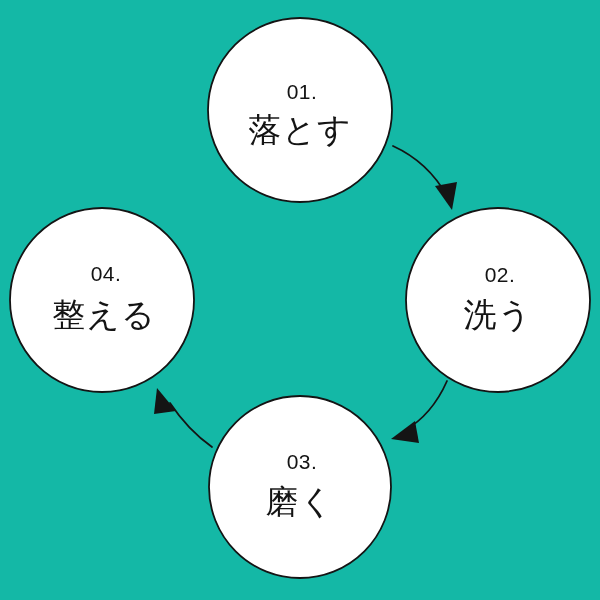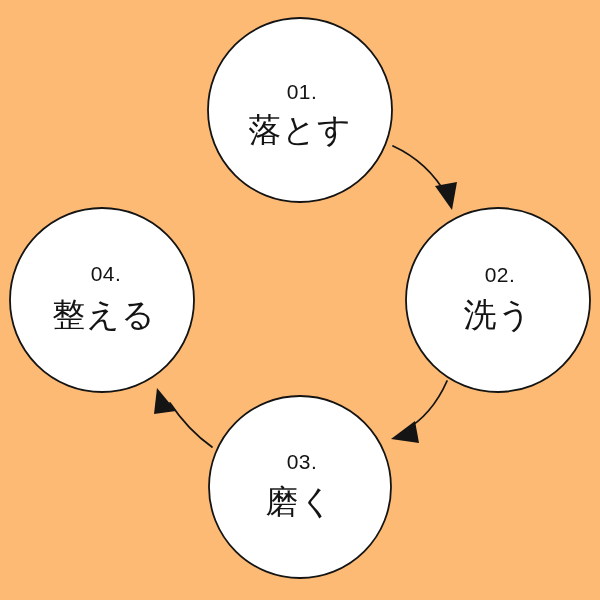--- a/index.html
+++ b/index.html
@@ -10,21 +10,21 @@
   body {
     width: 600px;
     height: 600px;
     overflow: hidden;
     font-family: "Liberation Sans", "DejaVu Sans", sans-serif;
   }
   #diagram-root {
     position: relative;
     width: 600px;
     height: 600px;
-    background: #fdba74;
+    background: #14b8a6;
   }
   #diagram-svg {
     position: absolute;
     top: 0;
     left: 0;
     width: 600px;
     height: 600px;
     display: block;
   }
   .node-circle {

